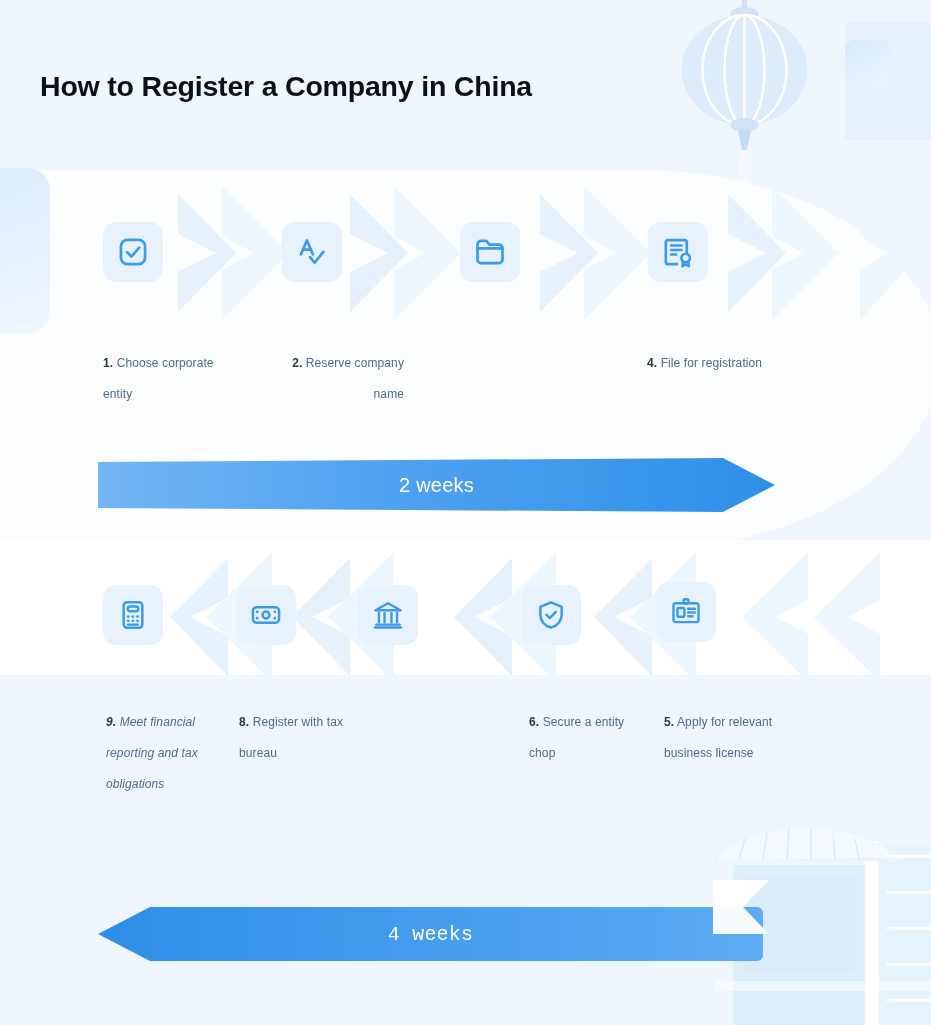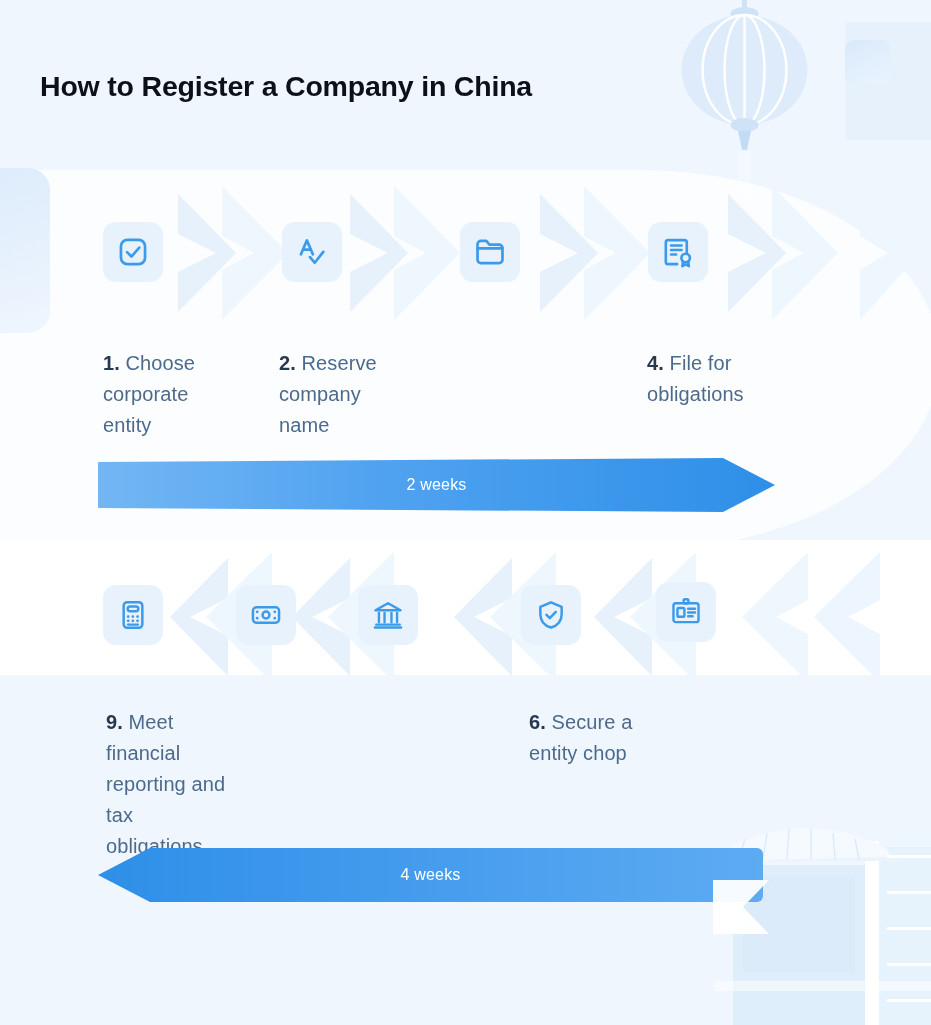--- a/index.html
+++ b/index.html
@@ -73,44 +73,45 @@
     width: 60px; height: 60px;
     border-radius: 13px;
     background: #e8f2fd;
     display: flex; align-items: center; justify-content: center;
   }
   .tile svg { display: block; }
 
   
   .step {
     position: absolute;
-    font-size: 20px;
+    font-size: 12px;
     line-height: 31px;
     color: #4c6a8c;
     letter-spacing: .1px;
   }
   .step b { color: #27384f; font-weight: 700; }
 
   
   .banner {
     position: absolute;
     display: flex; align-items: center; justify-content: center;
-    color: #ffffff; font-size: 16px; letter-spacing: .2px;
+    color: #ffffff; font-size: 20px; letter-spacing: .2px;
   }
   .banner-r {
     left: 98px; top: 458px; width: 677px; height: 54px;
     background: linear-gradient(90deg,#73b6f4 0%, #51a3f0 40%, #2e8fe8 100%);
     clip-path: polygon(0 4px, 0 50px, 625px 54px, 677px 27px, 625px 0, 0 4px);
     border-radius: 6px 0 0 6px;
   }
   .banner-l {
-    left: 98px; top: 848px; width: 665px; height: 54px;
+    left: 98px; top: 907px; width: 665px; height: 54px;
     background: linear-gradient(90deg,#2e8fe8 0%, #3f98ec 35%, #5dabf2 100%);
     clip-path: polygon(52px 0, 665px 0, 665px 54px, 52px 54px, 0 27px);
     border-radius: 0 6px 6px 0;
+    font-family: Liberation Mono, monospace;
   }
   .banner-l-notch {
     position: absolute; left: 713px; top: 880px; width: 56px; height: 54px;
     background: #ffffff;
     clip-path: polygon(0 0, 56px 0, 30px 27px, 56px 54px, 0 54px);
     opacity: .95;
   }
   .banner-label { position: relative; z-index: 2; }
 </style>
 </head>
@@ -226,27 +227,27 @@
       <path d="M7.1 7.4 h7.4 M7.1 10.6 h7.4 M7.1 13.8 h3.6"></path>
       <circle cx="17.4" cy="16.2" r="3"></circle>
       <path d="M15.6 18.6 L15.1 22 L17.4 20.7 L19.7 22 L19.2 18.6"></path>
     </svg>
   </div>
 
   <div class="step" style="left:103px; top:348px; width:120px;">
     <b>1.</b> 
     <span>Choose corporate entity</span>
   </div>
-  <div class="step" style="left:279px; top:348px; width:125px;">
+  <div class="step" style="left:279px; top:348px; width:125px;text-align:right;">
     <b>2.</b> 
     <span>Reserve company name</span>
   </div>
   <div class="step" style="left:647px; top:348px; width:130px;">
     <b>4.</b> 
-    <span>File for obligations</span>
+    <span>File for registration</span>
   </div>
 
   <div class="banner banner-r">
     <span class="banner-label">2 weeks</span>
   </div>
 
   <div class="tile" style="left:103px; top:585px;">
     <svg width="32" height="32" viewBox="0 0 24 24" fill="none" stroke="#3b9ae9" stroke-width="1.85" stroke-linecap="round" stroke-linejoin="round">
       <rect x="5" y="2.4" width="14" height="19.2" rx="2.6"></rect>
       <rect x="8" y="5.6" width="8" height="3.6" rx="1.8"></rect>
@@ -286,27 +287,35 @@
 
   <div class="tile" style="left:656px; top:582px;">
     <svg width="32" height="32" viewBox="0 0 24 24" fill="none" stroke="#3b9ae9" stroke-width="1.8" stroke-linecap="round" stroke-linejoin="round">
       <rect x="2.6" y="5.4" width="18.8" height="14.2" rx="1.8"></rect>
       <rect x="10.2" y="2.4" width="3.6" height="3.2" rx="1.1"></rect>
       <rect x="5.6" y="9" width="5.2" height="6.6" rx="1"></rect>
       <path d="M13.6 9.6 h5.2 M13.6 12.4 h5.2 M13.6 15.2 h3.4"></path>
     </svg>
   </div>
 
-  <div class="step" style="left:106px; top:707px; width:122px;">
+  <div class="step" style="left:106px; top:707px; width:122px;font-style:italic;">
     <b>9.</b> 
     <span>Meet financial reporting and tax obligations</span>
+  </div>
+  <div class="step" style="left:239px; top:707px; width:118px;">
+    <b>8.</b> 
+    <span>Register with tax bureau</span>
   </div>
   <div class="step" style="left:529px; top:707px; width:122px;">
     <b>6.</b> 
     <span>Secure a entity chop</span>
   </div>
+  <div class="step" style="left:664px; top:707px; width:124px;">
+    <b>5.</b> 
+    <span>Apply for relevant business license</span>
+  </div>
 
   <div class="banner banner-l">
     <span class="banner-label">4 weeks</span>
   </div>
   <div class="banner-l-notch"></div>
 
 </div>
 
 </body></html>

